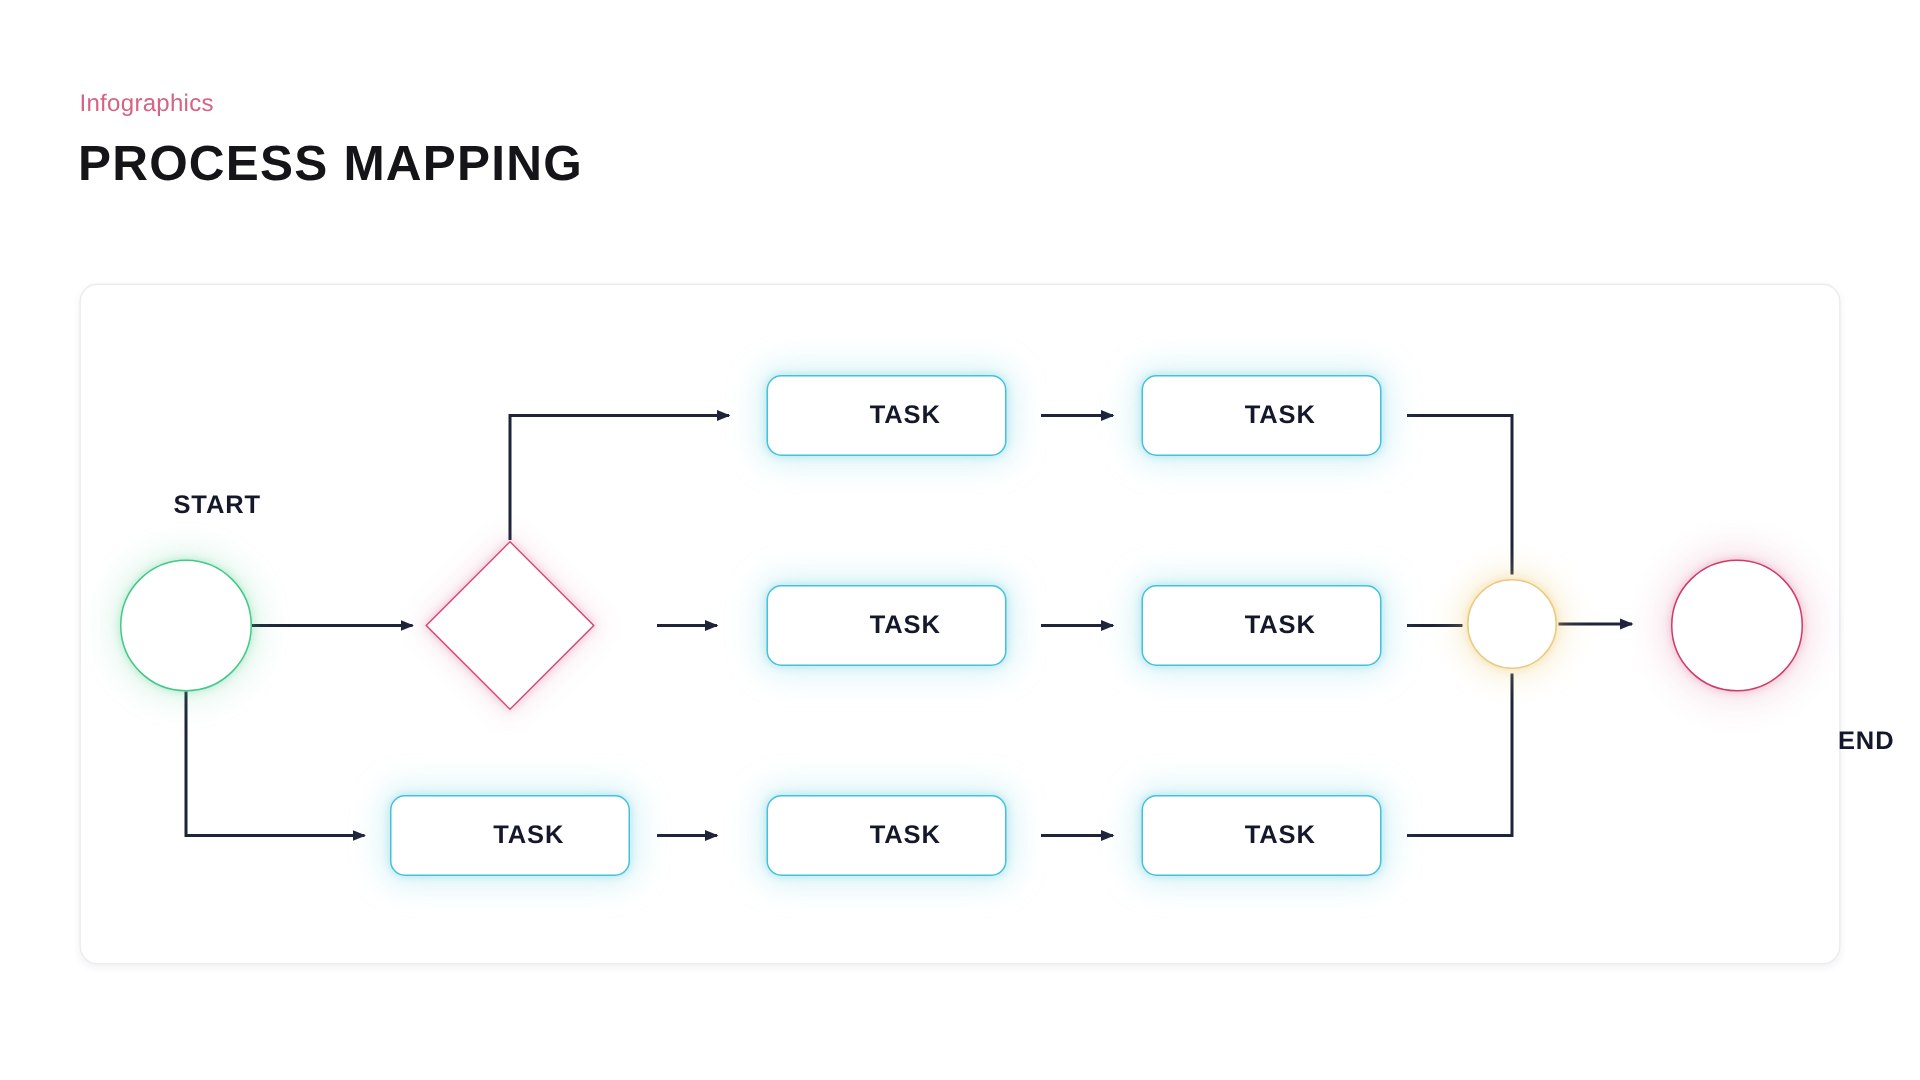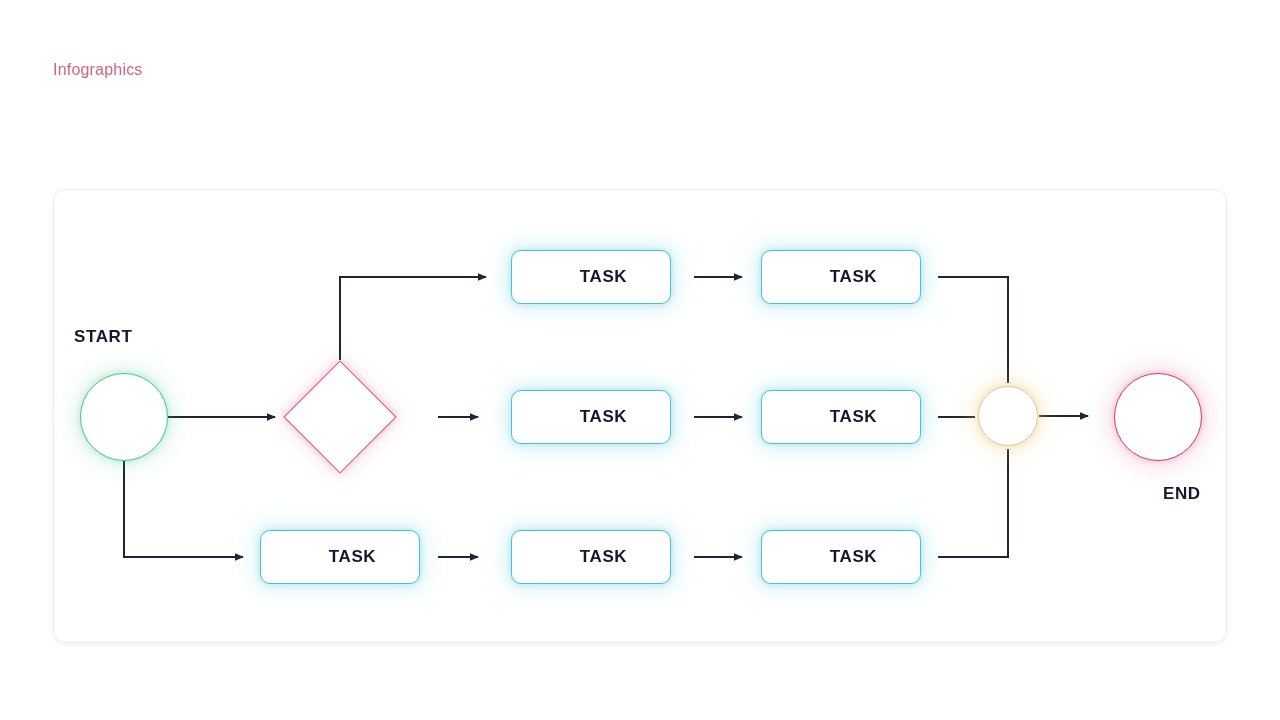--- a/index.html
+++ b/index.html
@@ -66,40 +66,41 @@
   .diamond {
     left: 246px; top: 187px; width: 80px; height: 80px;
     background: #ffffff;
     border: 1.5px solid #d14a72;
     transform: rotate(45deg);
     box-shadow: 0 0 6px rgba(209,74,114,.3), 0 0 18px 4px rgba(209,74,114,.12);
   }
 
   .node-label {
     font-weight: bold; font-size: 17px; letter-spacing: .6px;
-    color: #15182b; text-align: left; width: 100px;
+    color: #15182b; text-align: right; width: 100px;
   }
   .node-label.start { left: 20px; top: 137px; }
   .node-label.end { left: 1109px; top: 294px; }
 
   
   .pos-top-1 { left: 457px; top: 60px; }
   .pos-top-2 { left: 707px; top: 60px; }
   .pos-mid-1 { left: 457px; top: 200px; }
   .pos-mid-2 { left: 707px; top: 200px; }
   .pos-bot-1 { left: 206px; top: 340px; }
   .pos-bot-2 { left: 457px; top: 340px; }
   .pos-bot-3 { left: 707px; top: 340px; }
 </style>
 </head>
 <body>
 
 <div class="stage">
 
   <div class="eyebrow">Infographics</div>
+  <h1 class="title">PROCESS MAPPING</h1>
 
   <div class="panel">
 
     <svg width="1172" height="452" viewBox="0 0 1172 452" aria-hidden="true">
       <defs>
         <marker id="arrow" markerUnits="userSpaceOnUse" markerWidth="10" markerHeight="10" refX="8" refY="4.5" orient="auto">
           <path d="M0,0.8 L9,4.5 L0,8.2 Z" fill="#1f2439"></path>
         </marker>
       </defs>
       <path class="conn" d="M114 227 H221" marker-end="url(#arrow)"></path>

